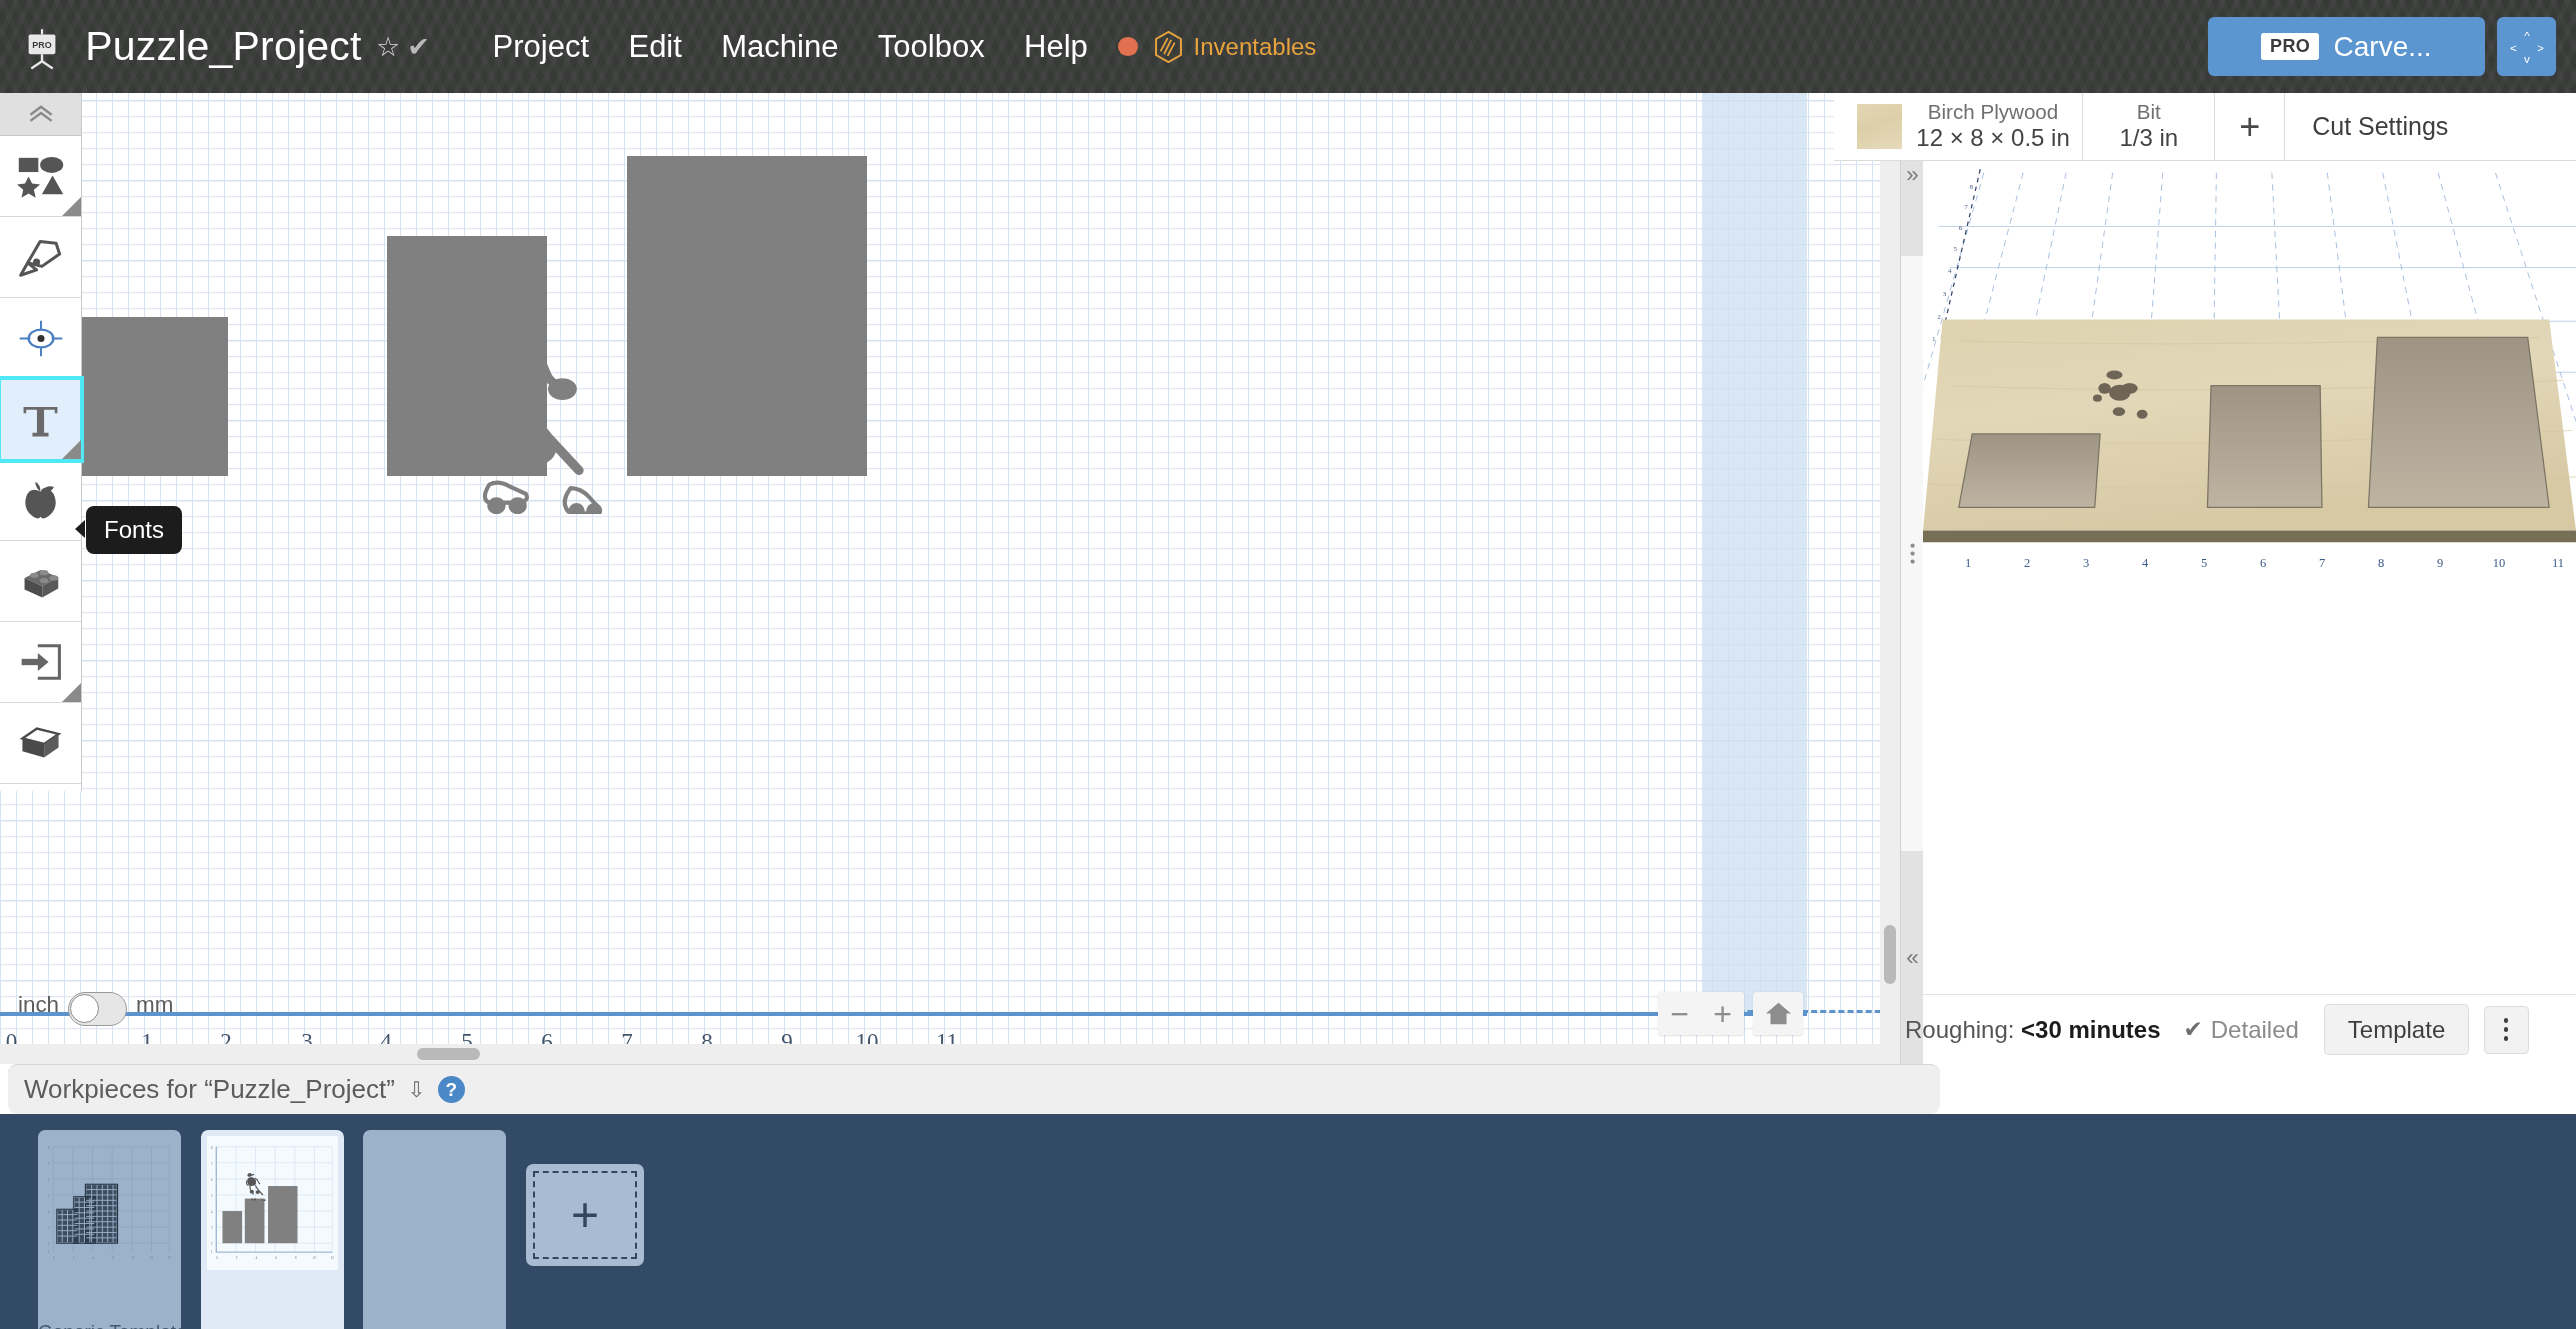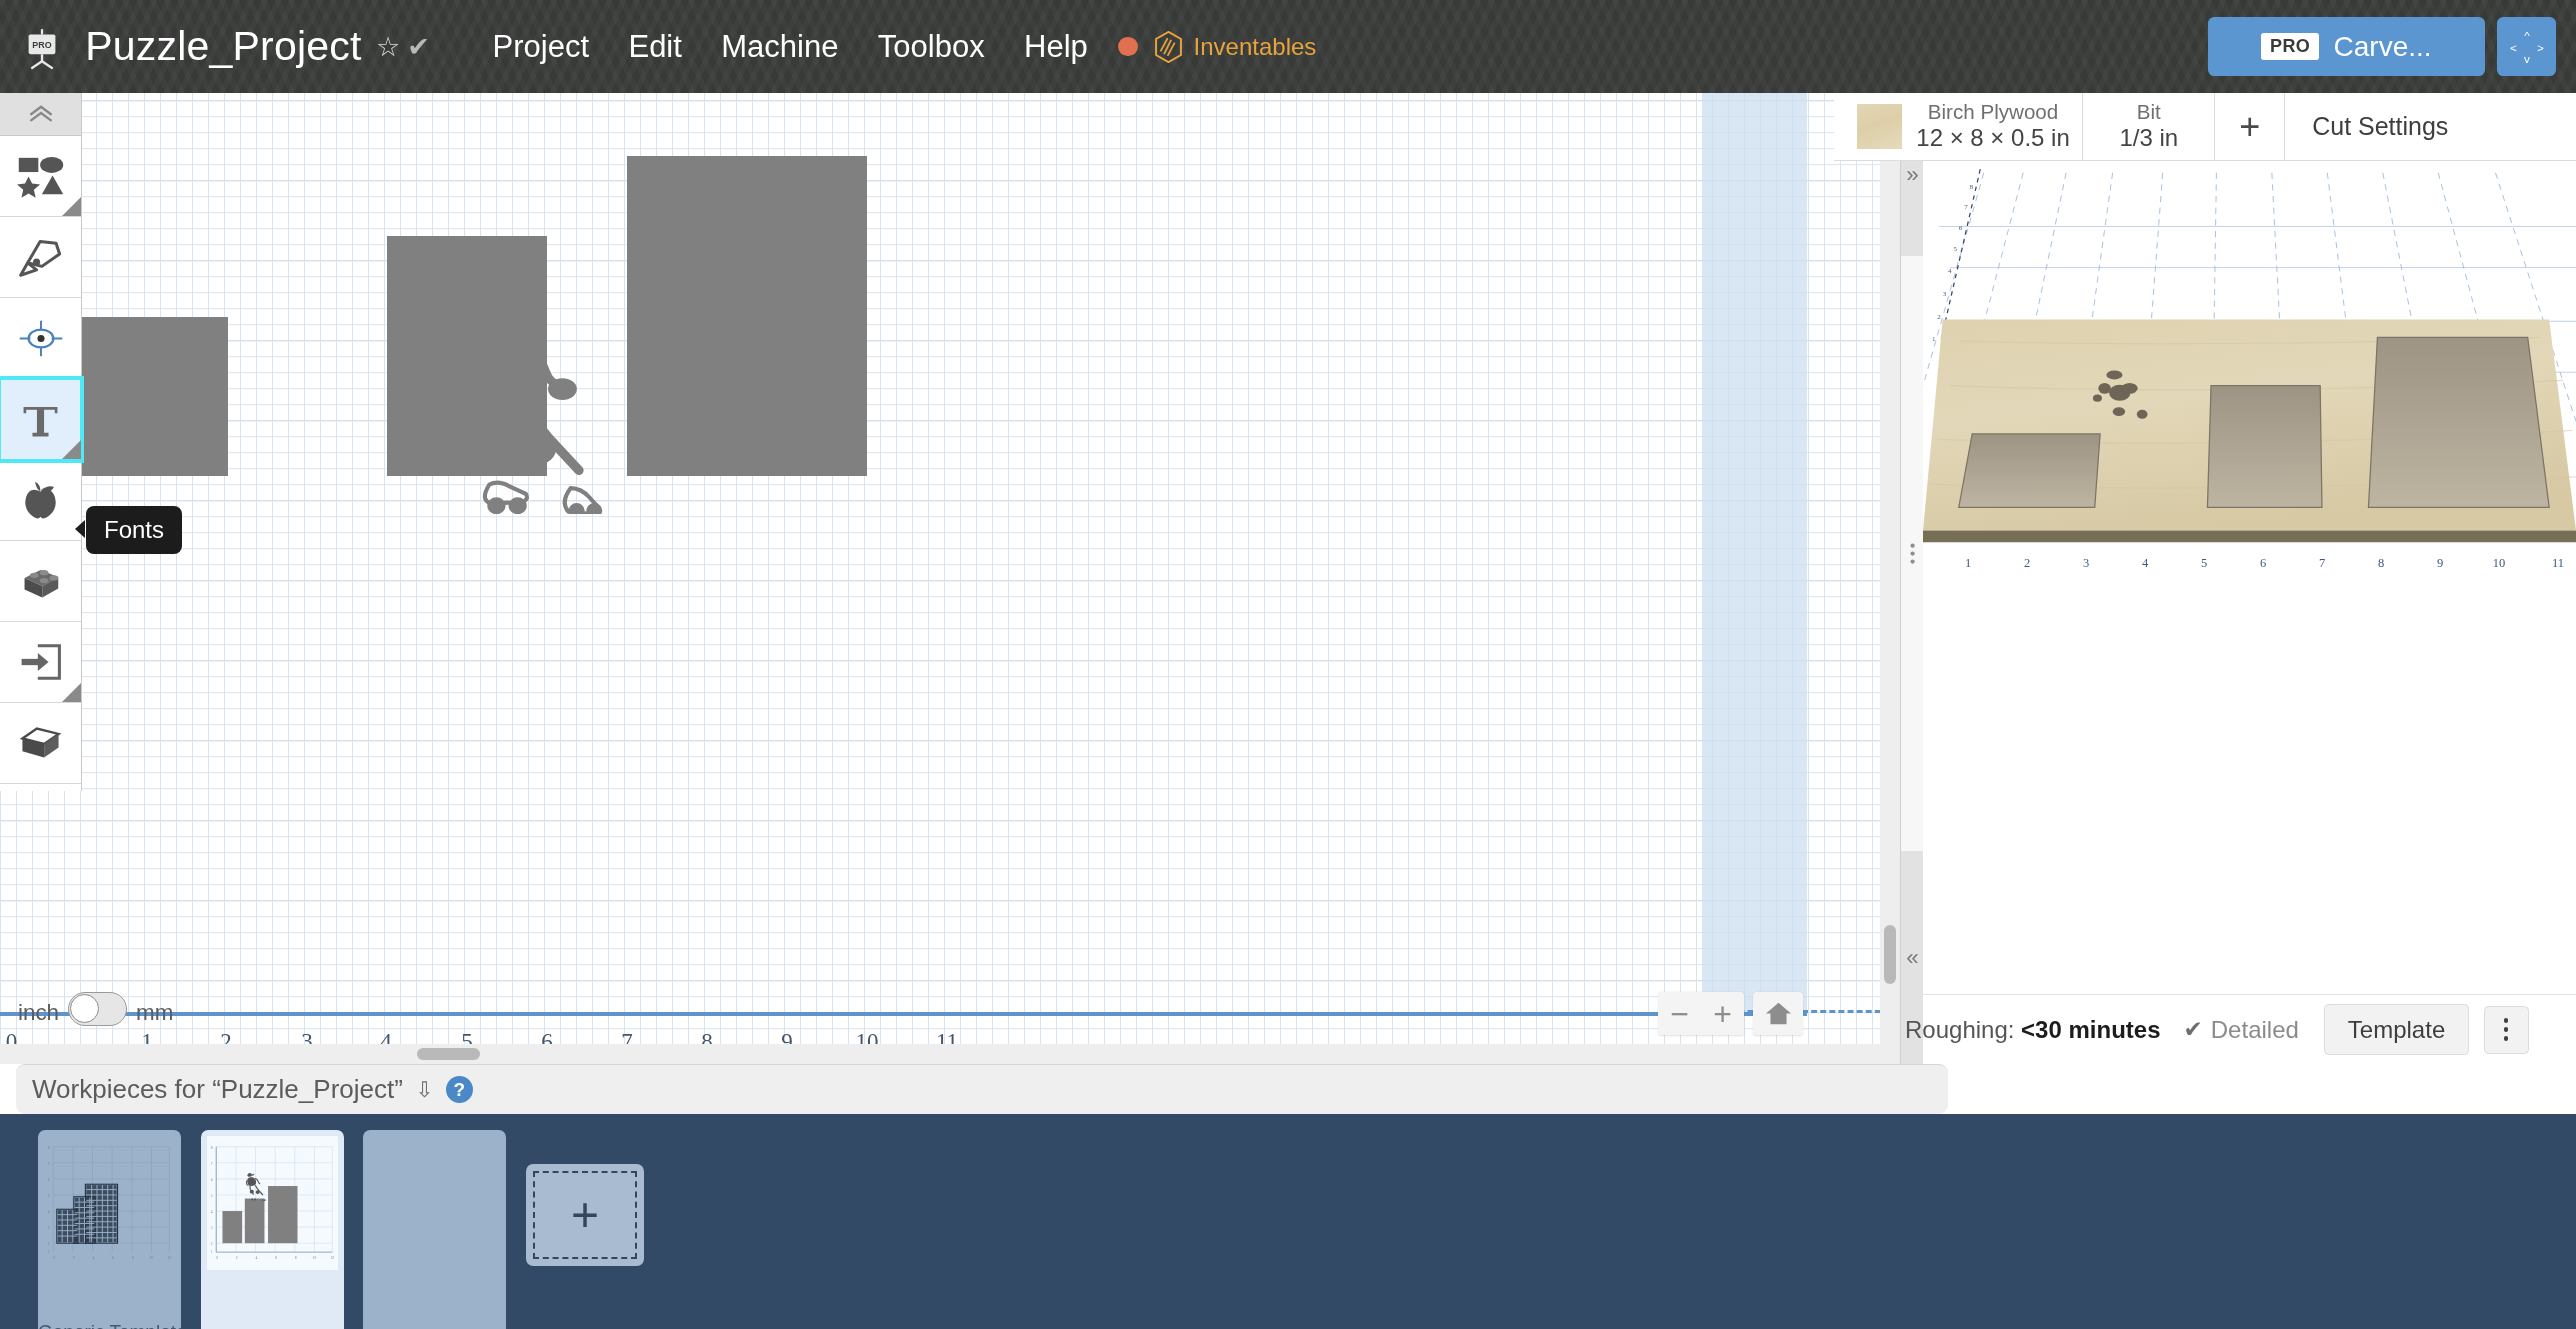--- a/index.html
+++ b/index.html
@@ -159,21 +159,21 @@
     font-family: "Liberation Serif", serif;
   }
   .ruler-label-y {
     position: absolute; left: 12.5px;
     color: #42556b; font-size: 23px; transform: translateY(-50%);
     font-family: "Liberation Serif", serif;
   }
   
   #unit-toggle-wrap {
     position: absolute; left: 18px; bottom: 38px;
-    display: flex; align-items: flex-end; gap: 9px; z-index: 30;
+    display: flex; align-items: flex-start; gap: 9px; z-index: 30;
   }
   #unit-toggle-wrap .u-label { color: #5c5c5c; font-size: 22.4px; }
   #unit-switch {
     width: 59px; height: 34px; border-radius: 17px;
     background: #e6e6e6; border: 1.8px solid #9a9a9a;
     position: relative; cursor: pointer;
   }
   #unit-switch .knob {
     position: absolute; left: 0.9px; top: 0.9px;
     width: 29px; height: 29px; border-radius: 50%;
@@ -291,21 +291,21 @@
     background: #f2f2f2; border: 0.9px solid #dcdcdc; border-radius: 4.5px;
     width: 45px; height: 48px;
     display: flex; flex-direction: column; align-items: center;
     justify-content: center; gap: 4.5px; cursor: pointer;
   }
   #status-kebab i { width: 4.5px; height: 4.5px; background: #3e3e3e;
                     border-radius: 50%; display: block; }
 
   
   #workpiece-header {
-    position: absolute; left: 16px; top: 1064px; width: 1932px; height: 50px;
+    position: absolute; left: 8px; top: 1064px; width: 1932px; height: 50px;
     background: #efefef; border-top: 0.9px solid #d5d5d5;
     display: flex; align-items: center; padding-left: 16px; gap: 12.5px; border-radius: 9px;
   }
   #workpiece-title { color: #5c5c5c; font-size: 26px; }
   #workpiece-chevrons { color: #6e6e6e; font-size: 21.5px; cursor: pointer; }
   #workpiece-help {
     width: 27px; height: 27px; border-radius: 50%; background: #4a88c7;
     color: #fff; font-size: 19px; font-weight: bold;
     display: flex; align-items: center; justify-content: center;
     cursor: pointer;

